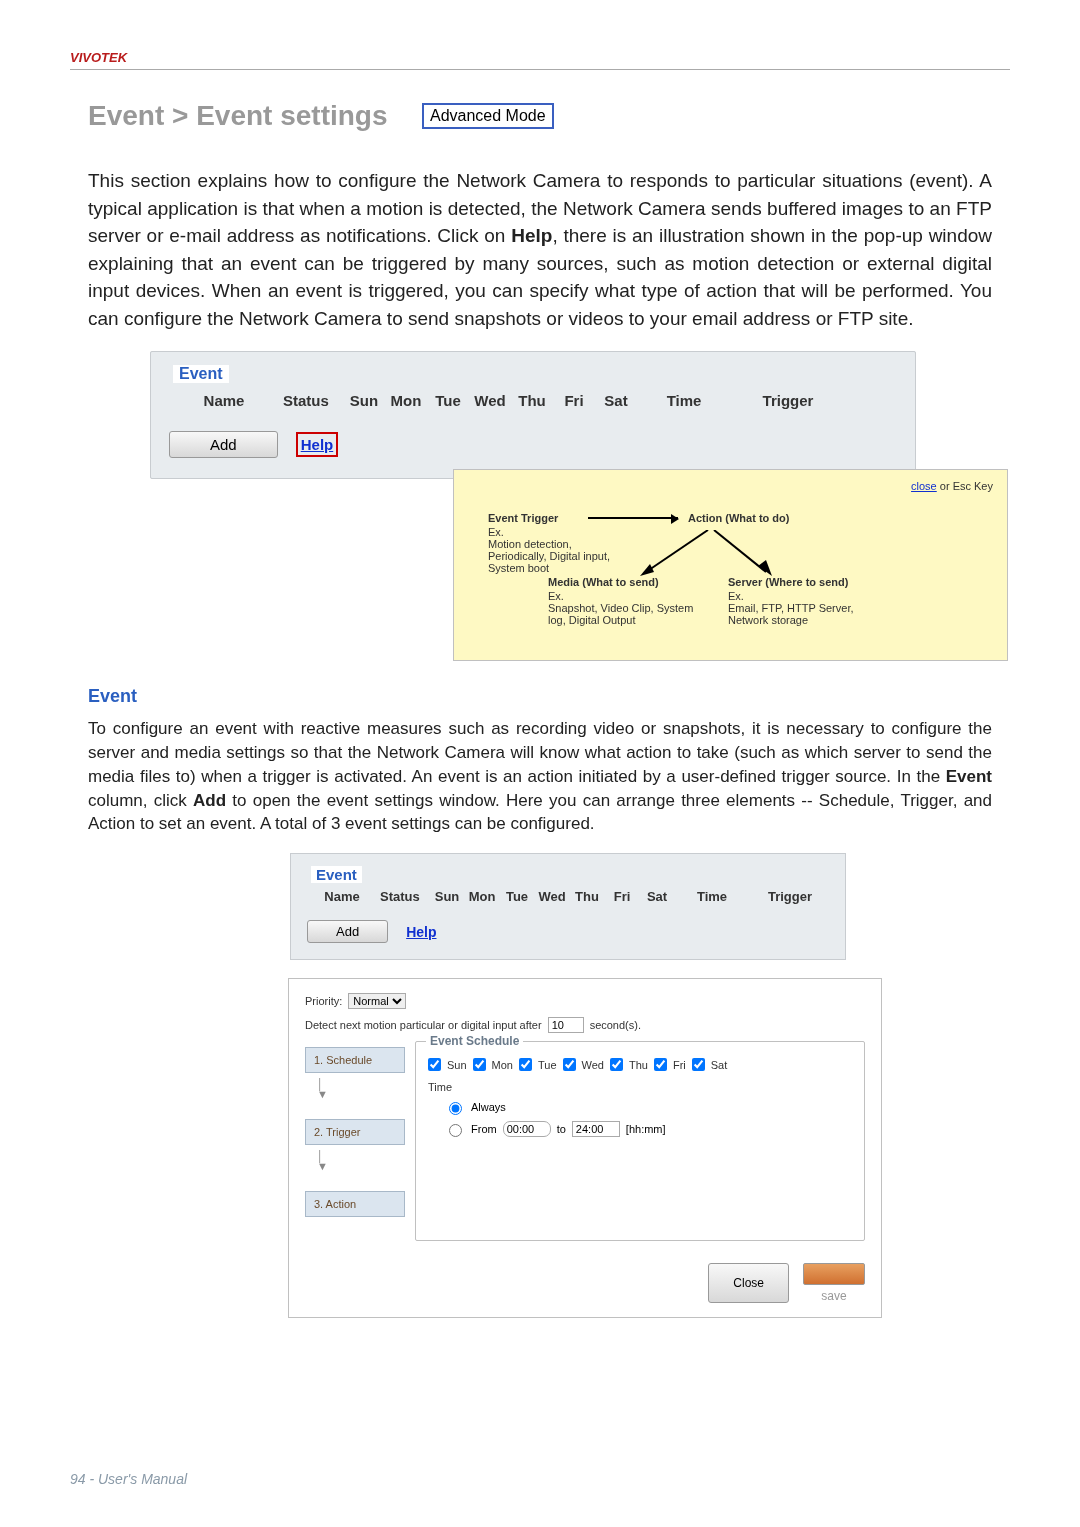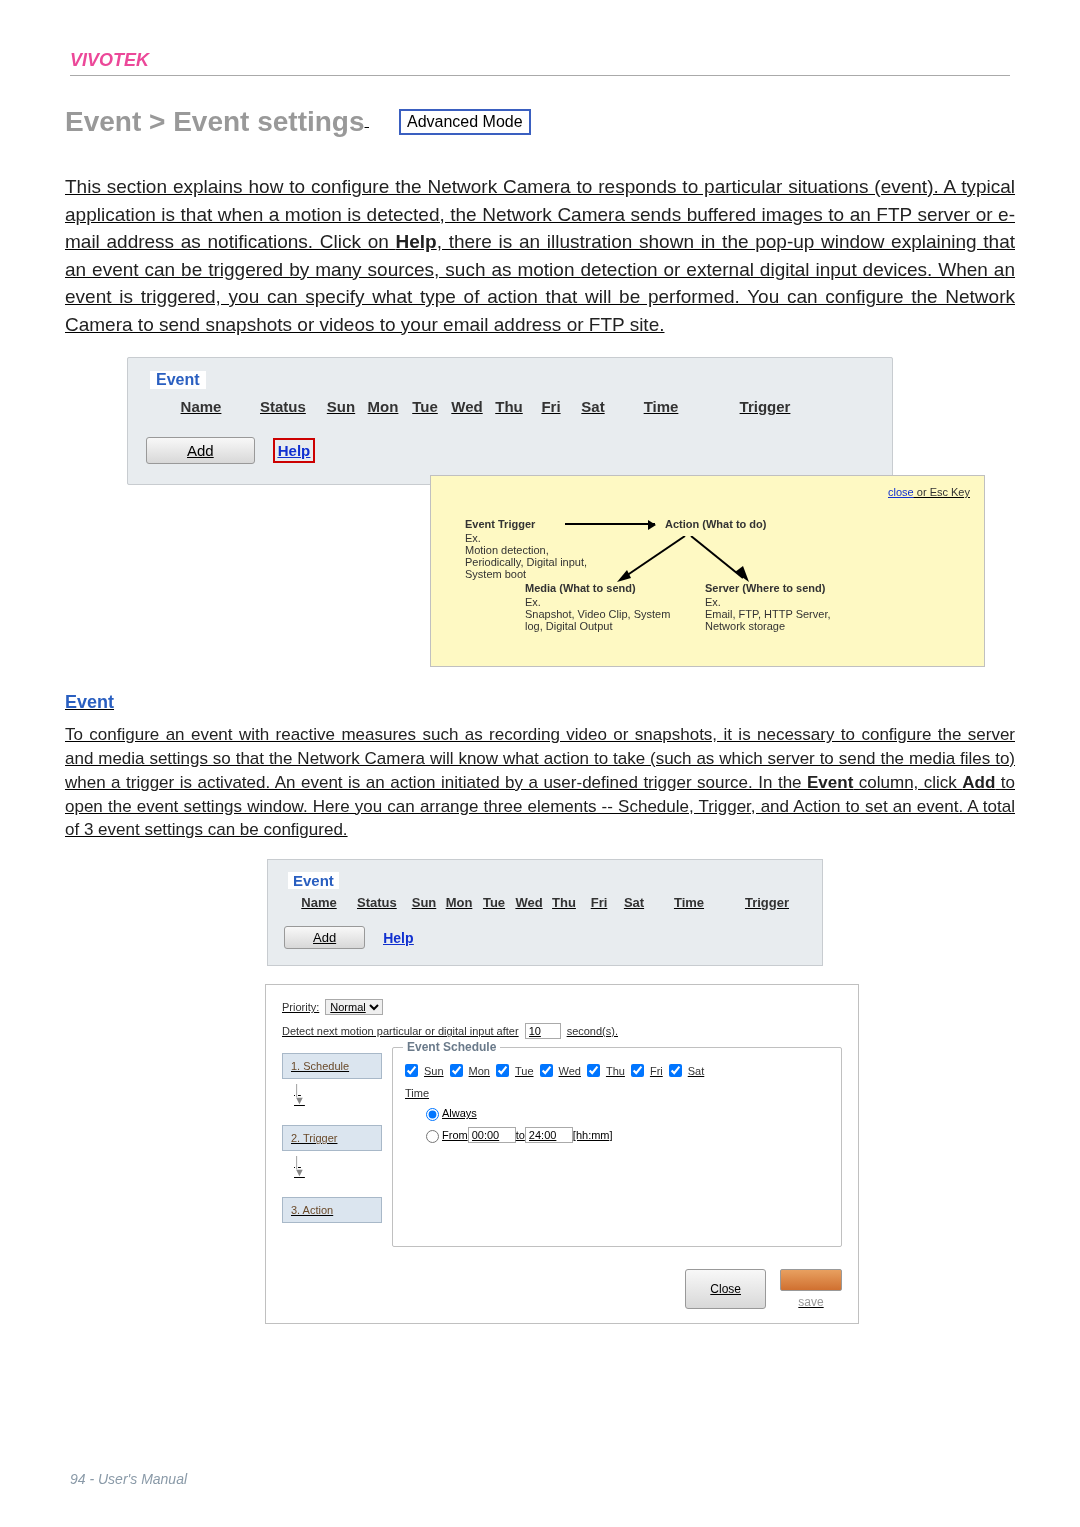--- a/index.html
+++ b/index.html
@@ -1,20 +1,20 @@
 <!DOCTYPE html>
 <html><head>
 <meta charset="utf-8">
 <style>
 body { margin:0; background:#f0f0f0; font-family:Arial,sans-serif; }
 .page { width:1080px; margin:0 auto; background:#fff; min-height:1527px; box-shadow:0 0 10px rgba(0,0,0,0.2); position:relative; }
 .header { padding:50px 70px 5px; }
-.brand { color:#ec4899; font-style:italic; font-weight:bold; font-size:18px; }
+.brand { color:#b91c1c; font-style:italic; font-weight:bold; font-size:13px; }
 .hr-line { border-bottom:1px solid #aaa; margin-top:4px; }
-.content { padding:25px 65px 60px;text-decoration:underline; }
+.content { padding:25px 88px 60px; }
 .section-title { color:#999; font-size:28px; font-weight:bold; display:inline-block; vertical-align:middle; }
 .mode-badge { display:inline-block; background:#fff; border:2px solid #3a5fc0; color:#000; font-size:16px; padding:2px 6px; margin-left:30px; vertical-align:middle; }
 .intro-text { margin-top:35px; font-size:19px; color:#222; line-height:1.45; text-align:justify; }
 .intro-text .help-word { font-weight:bold; }
 
 .event-panel-wrap { margin:15px 0 0 60px; width:770px; }
 .event-panel { background:#e8ecef; border:1px solid #c8ccd0; border-radius:2px; padding:14px 18px 20px; }
 .panel-title { color:#2a5fc0; font-weight:bold; font-size:16px; margin:-22px 0 8px 4px; background:#fff; display:inline-block; padding:0 6px; position:relative; top:-1px; }
 .table-hdr { display:flex; font-weight:bold; color:#333; font-size:15px; gap:4px; }
 .table-hdr span:first-child { width:110px; text-align:center; }
@@ -60,21 +60,21 @@
 
 .settings-cols { display:flex; gap:10px; margin-top:4px; }
 .step-col { width:100px; padding-top:6px; }
 .step-box { background:#dbe5ef; border:1px solid #a8b8c8; margin-bottom:24px; padding:6px 8px; font-size:11px; color:#6a4a2a; text-align:left; }
 .step-arrow-down { color:#888; margin-left:12px; font-size:11px; line-height:10px; margin-bottom:2px; position:relative; top:-18px; }
 .sched-box { flex:1; border:1px solid #c0c0c0; border-radius:2px; padding:10px 12px 14px; position:relative; }
 .sched-title { color:#6a7a8a; font-weight:bold; font-size:12px; position:absolute; top:-8px; left:10px; background:#fff; padding:0 4px; }
 .sched-days { font-size:11px; color:#333; display:flex; gap:6px; align-items:center; flex-wrap:wrap; margin-top:6px; }
 .sched-days input { margin:0; }
 .time-row { font-size:11px; color:#333; margin-top:10px; }
-.radio-row { display:flex; align-items:center; margin-left:16px; margin-top:6px; font-size:11px; }
+.radio-row { display:flex; align-items:center; gap:6px; margin-left:16px; margin-top:6px; font-size:11px; }
 .btn-bottom-row { display:flex; justify-content:flex-end; gap:14px; margin-top:22px; }
 .close-btn { background:linear-gradient(#f8f8f8,#d8d8d8); border:1px solid #999; border-radius:3px; padding:3px 24px; font-size:12px; cursor:pointer; }
 .save-btn-box { display:inline-block; }
 .save-img-placeholder { width:60px; height:20px; border:1px solid #999; background:linear-gradient(#e8a060,#d07030); display:inline-block; border-radius:2px; }
 .save-caption { font-size:12px; color:#999; text-align:center; }
 
 .footer { color:#8a9aa8; font-style:italic; font-size:14px; position:absolute; bottom:40px; left:70px; }
 </style>
 </head>
 <body>
@@ -211,21 +211,21 @@
               <span>Sat</span>
           </div>
           <div class="time-row">Time</div>
           <div class="radio-row">
             <input type="radio" name="t" checked="" style="">
             <span>Always</span>
           </div>
           <div class="radio-row">
             <input type="radio" name="t" style="">
             <span>From</span>
-            <input type="text" style="width: 40px;" value="00:00">
+            <input type="text" style="width: 40px; border-radius: 7px;" value="00:00">
             <span>to</span>
             <input type="text" style="width: 40px;" value="24:00">
             <span>[hh:mm]</span>
           </div>
         </div>
       </div>
 
       <div class="btn-bottom-row">
         <button class="close-btn">Close</button>
         <div class="save-btn-box">

